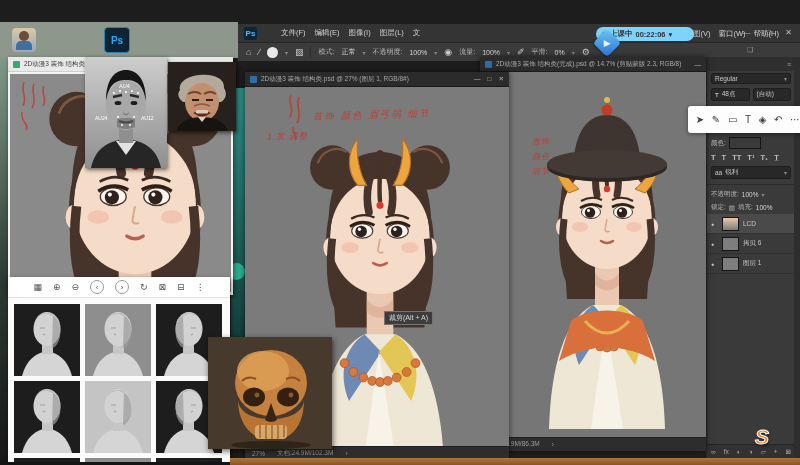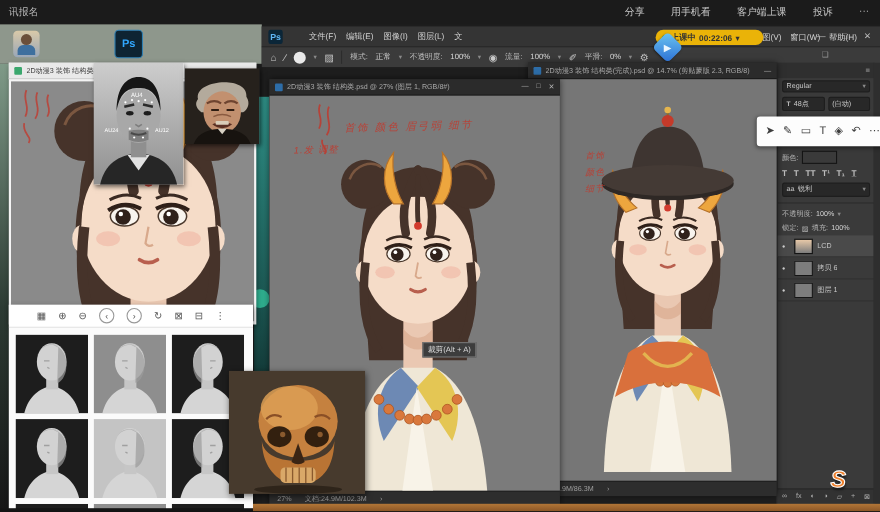--- a/index.html
+++ b/index.html
@@ -22,21 +22,21 @@
   #icon-avatar{background:linear-gradient(#d9c9a8,#9aa7b8);}
   #icon-avatar:before{content:"";position:absolute;left:7px;top:3px;width:10px;height:10px;border-radius:50%;background:#6b4f3a;}
   #icon-avatar:after{content:"";position:absolute;left:4px;top:13px;width:16px;height:9px;border-radius:5px 5px 0 0;background:#3e6f9e;}
   #icon-ps{background:#0e2433;border:1px solid #2f7fb2;color:#31a8ff;font-weight:bold;font-size:10px;display:flex;align-items:center;justify-content:center;}
   
   #ps{left:238px;top:24px;width:562px;height:434px;background:#1e1e1e;z-index:2;}
   #ps-menubar{left:0;top:0;width:562px;height:18px;background:#343434;display:flex;align-items:center;position:absolute;}
   #ps-logo{width:13px;height:13px;margin-left:6px;background:#0b2638;border-radius:2px;color:#5fb6f5;font-size:8px;font-weight:bold;display:flex;align-items:center;justify-content:center;}
   #menus-left{display:flex;gap:9px;margin-left:24px;}
   .menu-item{color:#d2d2d2;font-size:7.5px;white-space:nowrap;}
-  #class-pill{left:358px;top:3px;height:14px;width:86px;background:#eab308;border-radius:8px;display:flex;align-items:center;gap:3px;padding:0 6px;z-index:5;}
+  #class-pill{left:358px;top:3px;height:14px;width:86px;background:#7dd3fc;border-radius:8px;display:flex;align-items:center;gap:3px;padding:0 6px;z-index:5;}
   #pill-dot{width:5px;height:5px;border-radius:50%;background:#17a974;}
   #class-pill span{font-size:7.5px;color:#333;font-weight:bold;white-space:nowrap;}
   #pill-caret{color:#888;font-weight:normal !important;}
   #menus-right{position:absolute;left:455px;top:5px;display:flex;gap:8px;}
   #ps-controls{position:absolute;right:8px;top:4px;display:flex;gap:15px;}
   .winctl{color:#bdbdbd;font-size:8px;line-height:10px;}
   #ps-options{left:0;top:18px;width:562px;height:19px;background:#3b3b3b;border-top:1px solid #272727;position:absolute;display:flex;align-items:center;gap:7px;padding-left:8px;box-sizing:border-box;}
   .opt-ic{color:#c9c9c9;font-size:9px;}
   .opt-lbl{color:#b9b9b9;font-size:7px;white-space:nowrap;}
   .opt-val{color:#dadada;font-size:7px;white-space:nowrap;}
@@ -690,23 +690,13 @@
       <span class="anno-ic">◈</span>
       <span class="anno-ic">↶</span>
       <span class="anno-ic">⋯</span>
     </div>
 
   <div class="abs" id="watermark">S</div>
 
   <div class="abs" id="bottom-strip"></div>
   <div class="abs" id="bottom-left-strip"></div>
 
-  <div class="abs" id="topbar">
-    <span id="brand">讯报名</span>
-    <div id="topbar-actions">
-        <span class="tb-action">分享</span>
-        <span class="tb-action">用手机看</span>
-        <span class="tb-action">客户端上课</span>
-        <span class="tb-action">投诉</span>
-        <span class="tb-action">···</span>
-      </div>
-  </div>
 </div>
 
 </body></html>

